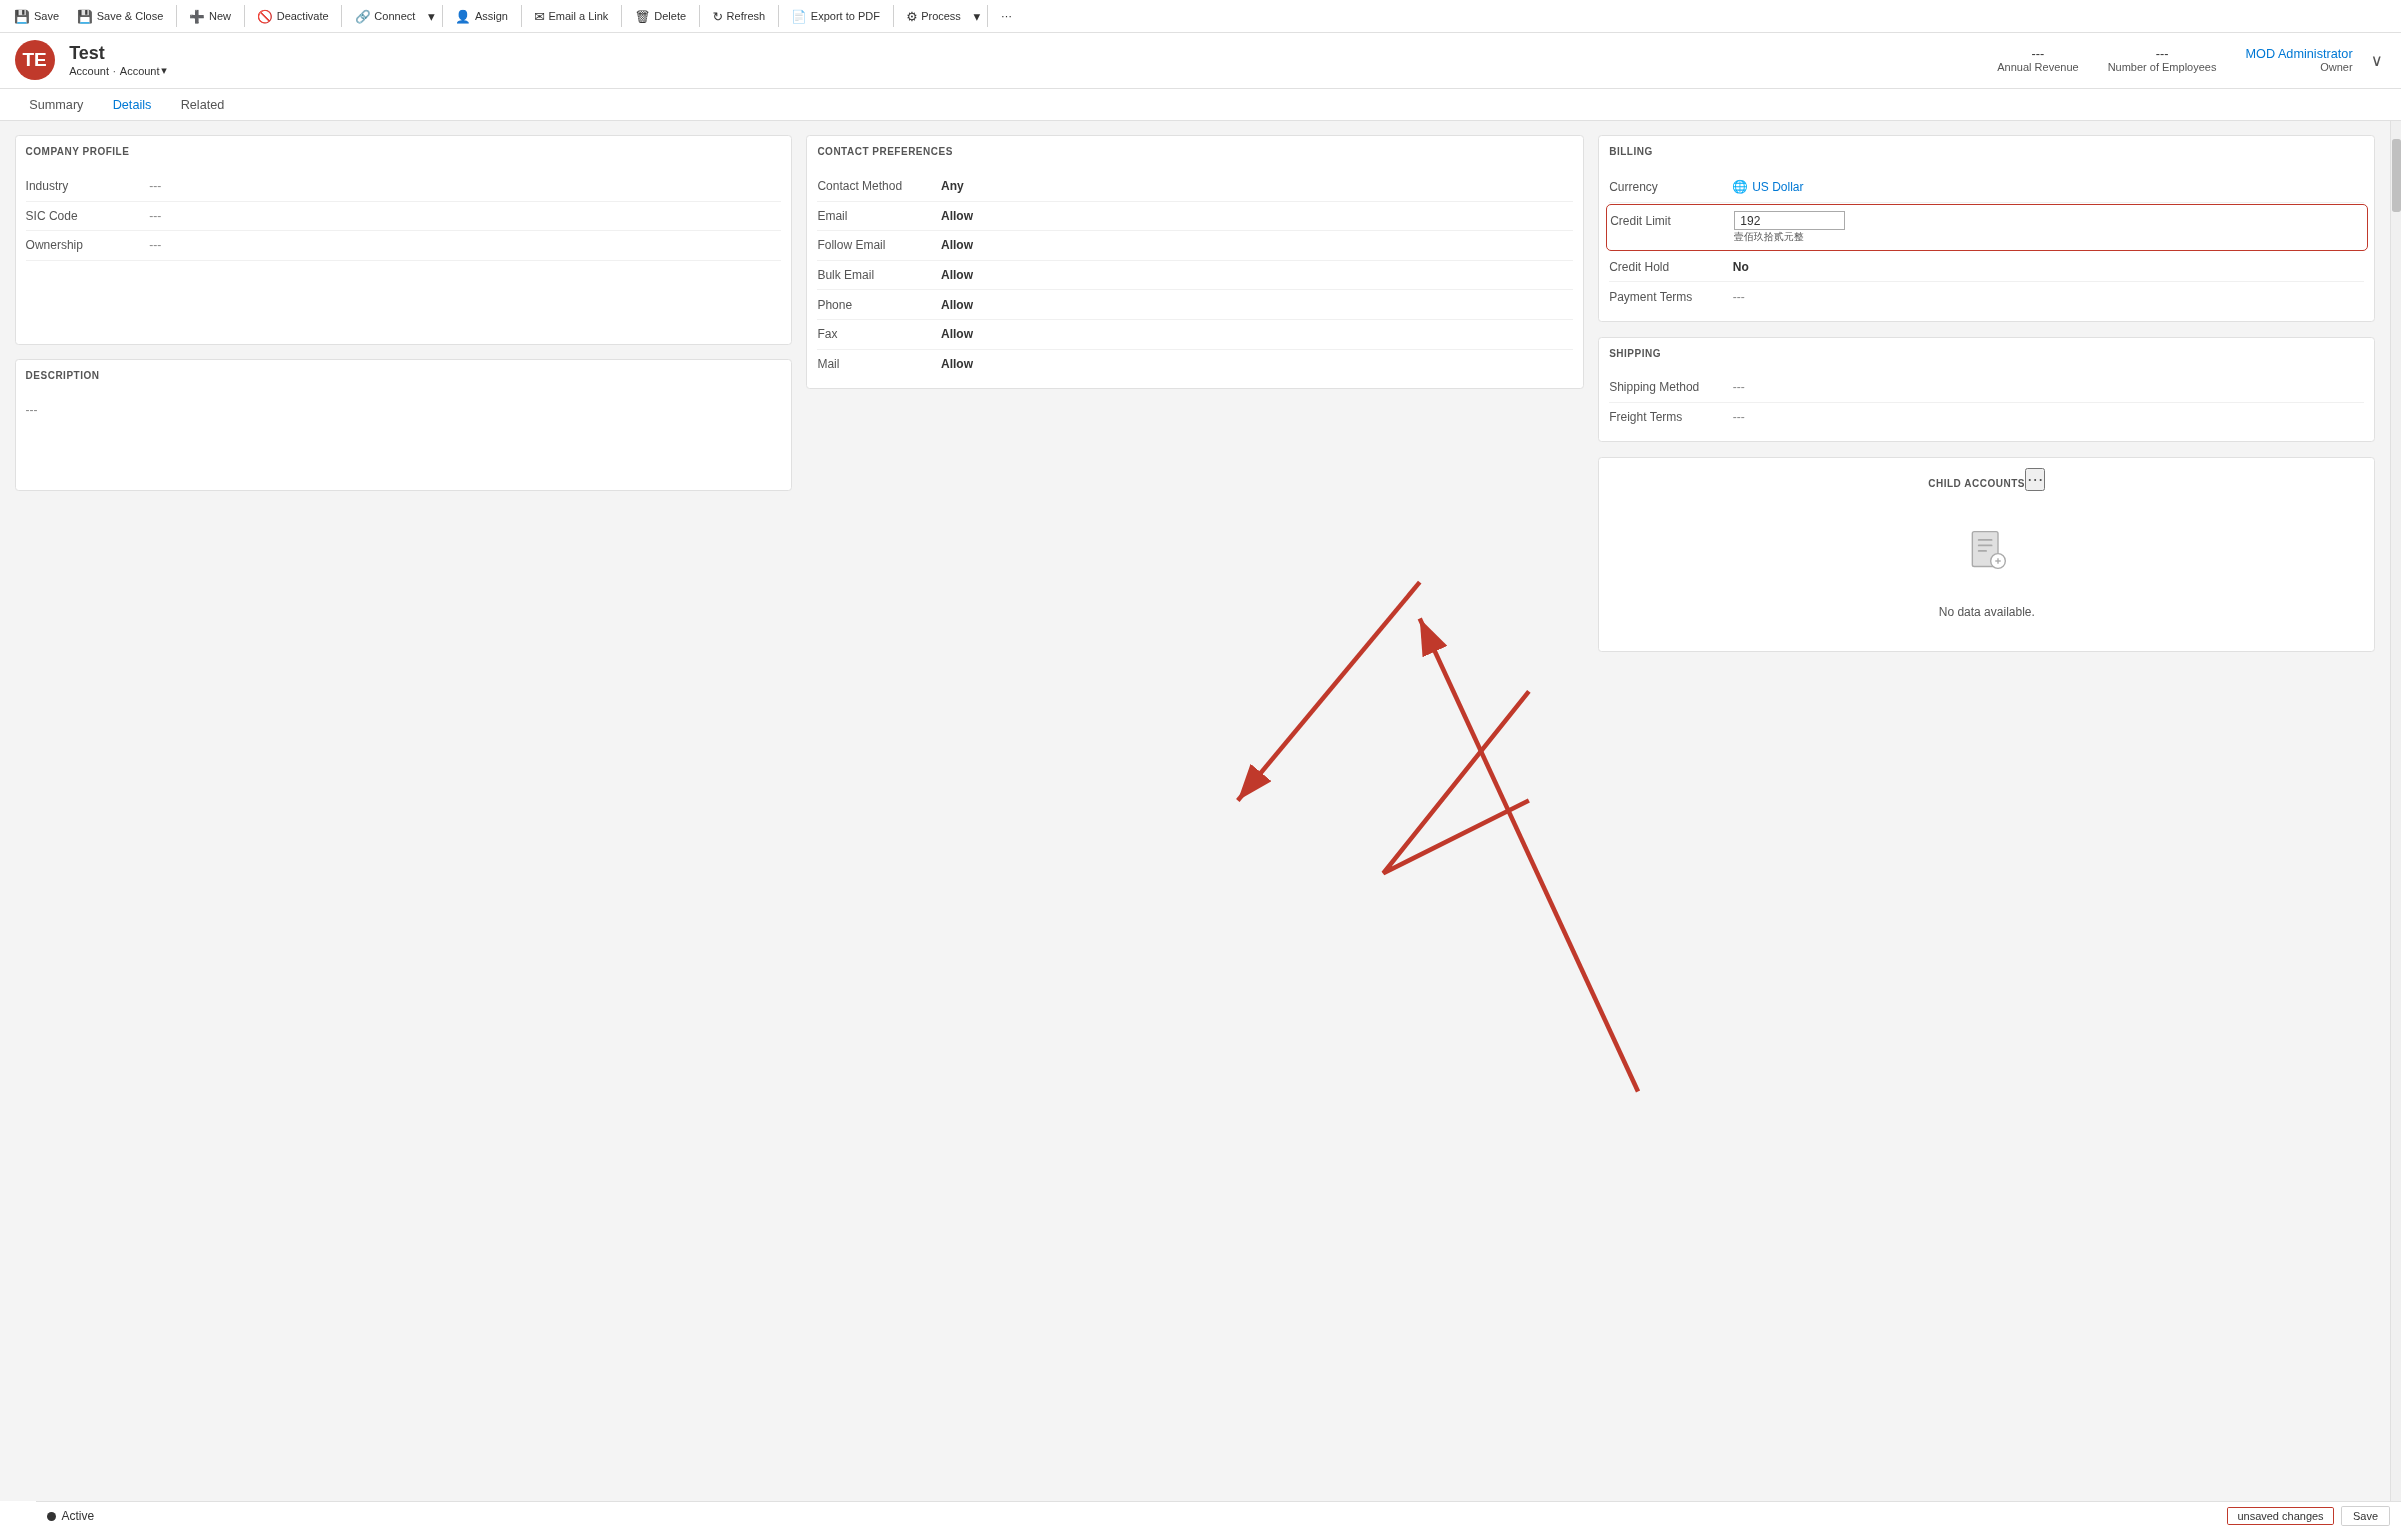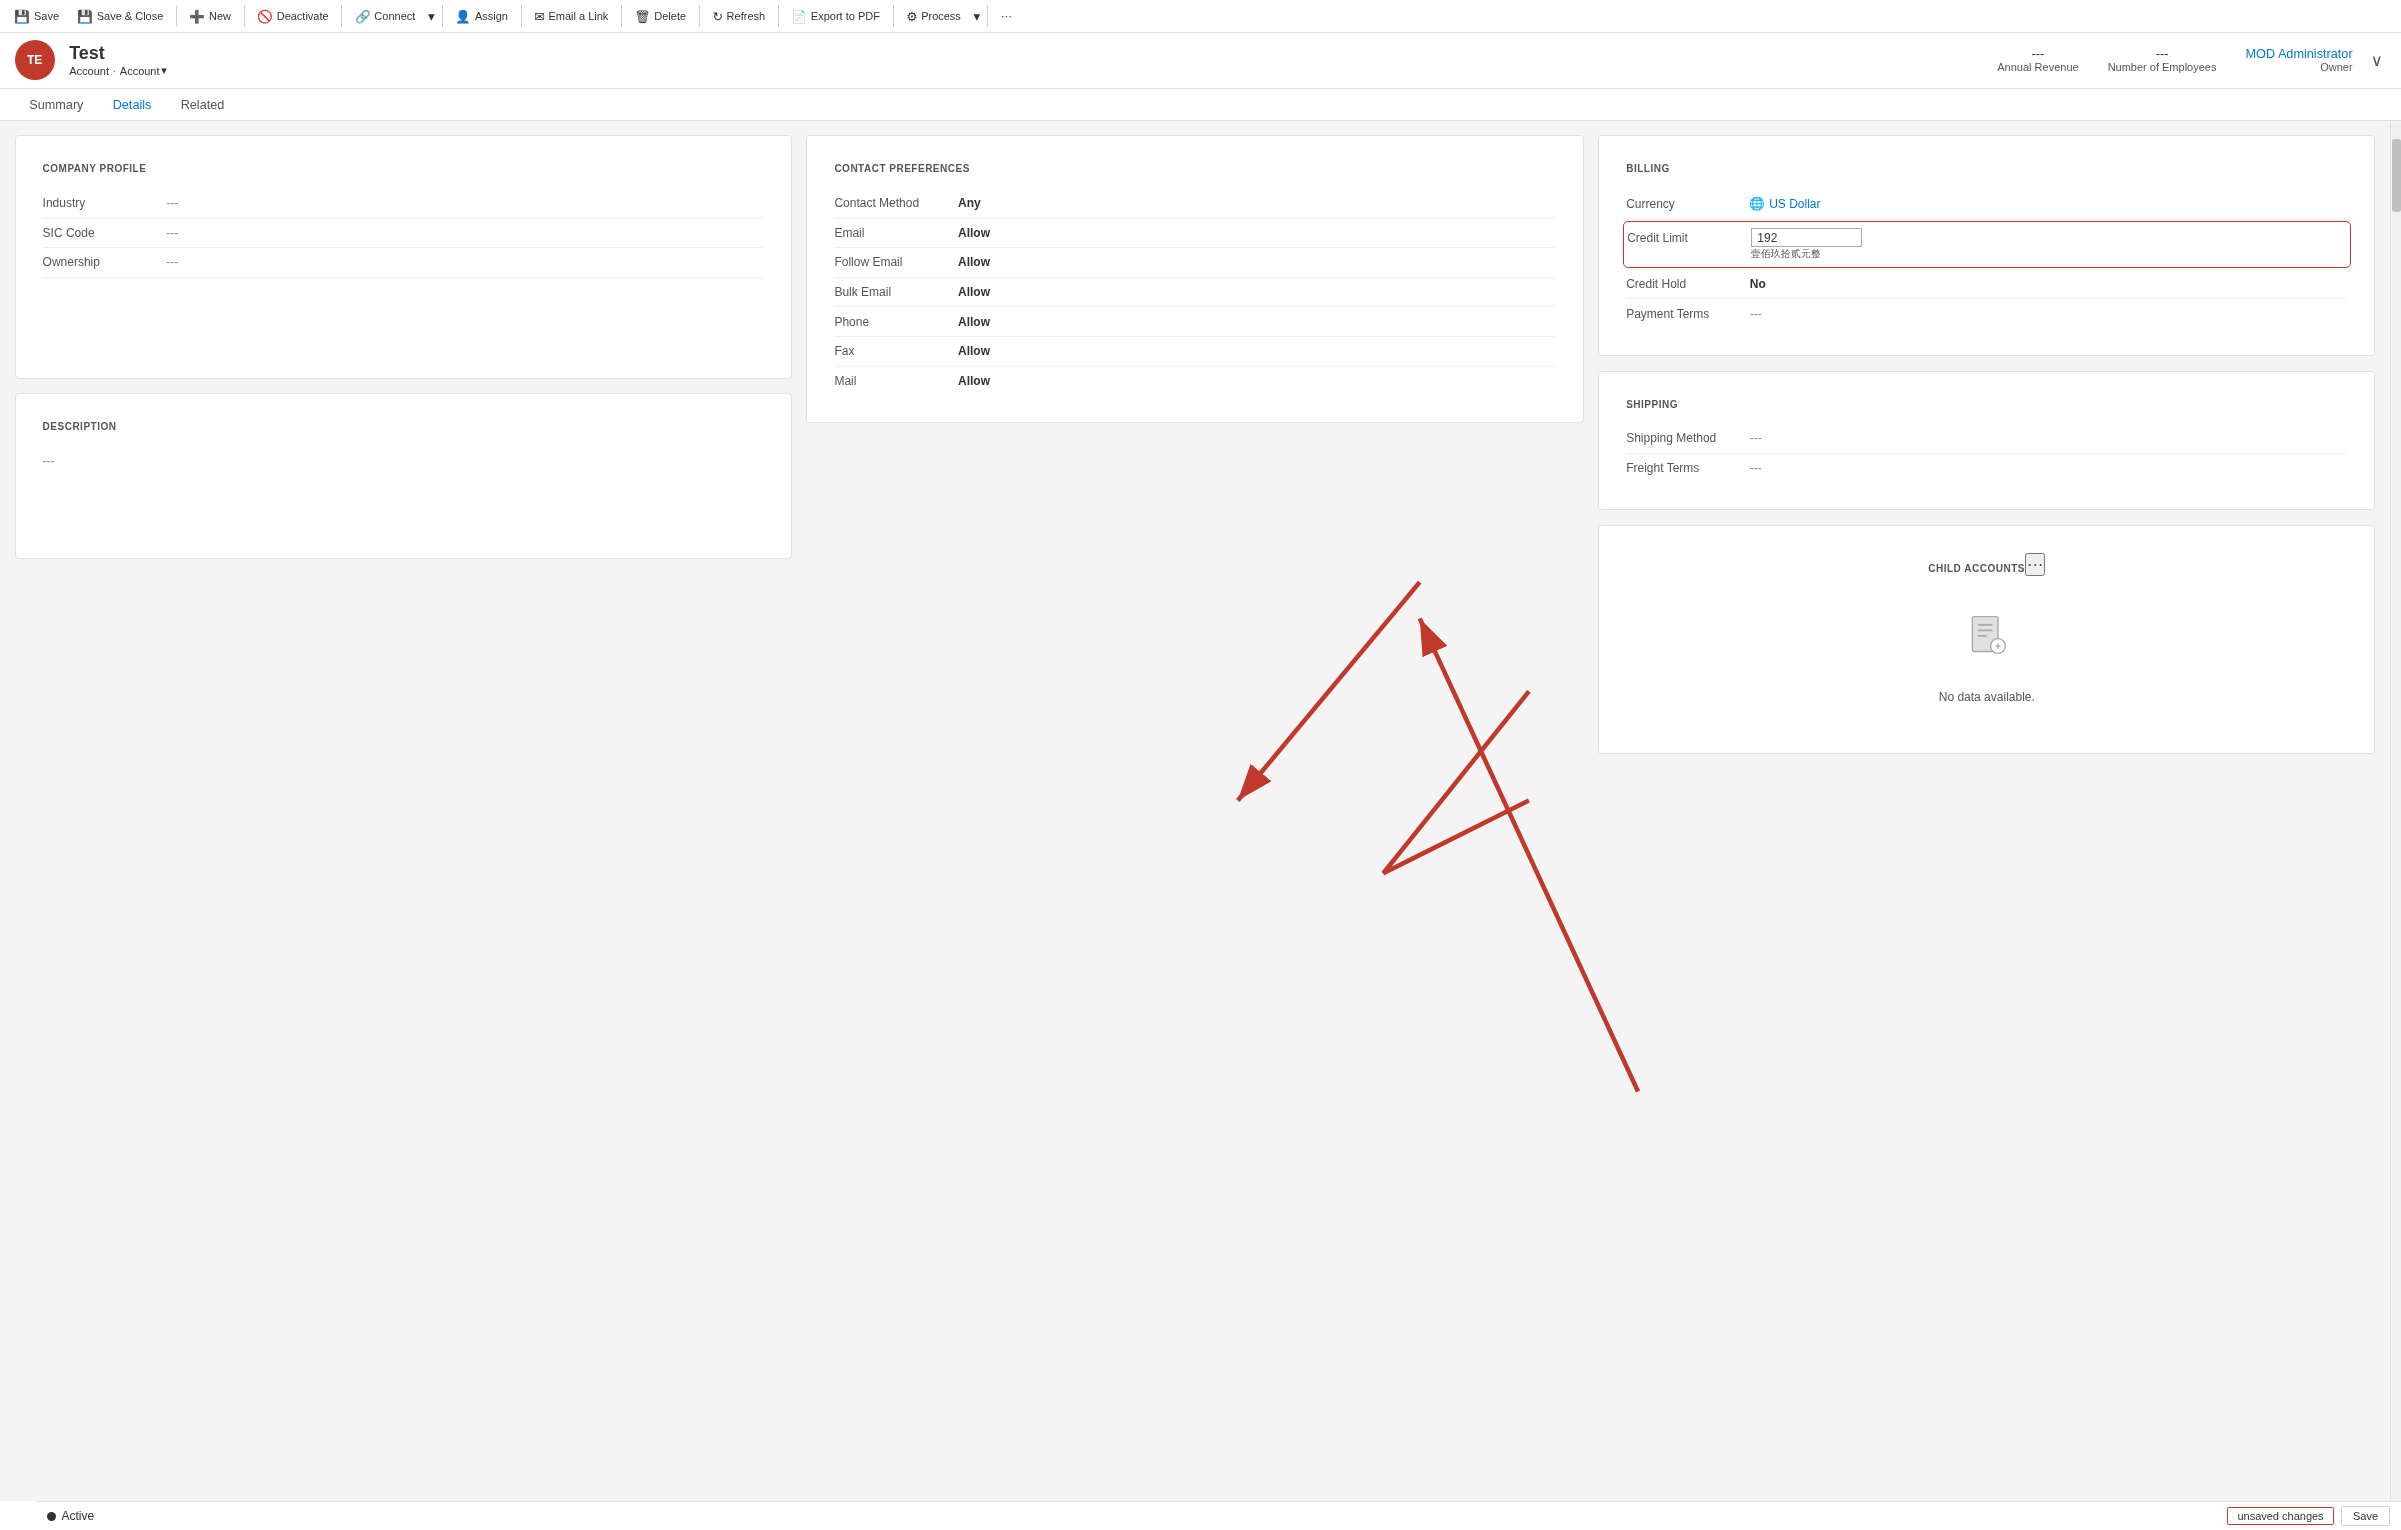--- a/index.html
+++ b/index.html
@@ -20,21 +20,21 @@
     .toolbar-dropdown-btn { display: flex; align-items: center; padding: 3.6px 1.8px; border: none; background: none; cursor: pointer; color: #333; }
 
     
     .header {
       display: flex; align-items: center; padding: 7.3px 14.6px; border-bottom: 0.9px solid #e0e0e0;
       background: #fff; gap: 14.6px;
     }
     .avatar {
       width: 40px; height: 40px; border-radius: 50%; background: #c0392b;
       display: flex; align-items: center; justify-content: center;
-      color: #fff; font-size: 12px; font-weight: bold; flex-shrink: 0;
+      color: #fff; font-size: 19px; font-weight: bold; flex-shrink: 0;
     }
     .header-info { flex: 1; }
     .header-title { font-size: 18px; font-weight: 600; color: #333; }
     .header-breadcrumb { font-size: 11px; color: #555; display: flex; align-items: center; gap: 3.6px; }
     .breadcrumb-link { color: #333; }
     .breadcrumb-dropdown { border: none; background: none; cursor: pointer; font-size: 11px; color: #333; display: flex; align-items: center; gap: 1.8px; }
     .header-meta { display: flex; gap: 29px; align-items: flex-start; }
     .header-meta-item { text-align: center; }
     .header-meta-label { font-size: 11px; color: #555; }
     .header-meta-value { font-size: 12.7px; color: #333; }
@@ -50,21 +50,21 @@
     }
     .tab {
       padding: 9px 14.6px; cursor: pointer; font-size: 12.7px; color: #555;
       border-bottom: 1.8px solid transparent; margin-bottom: -1.8px;
       border: none; background: none;
     }
     .tab.active { color: #0078d4; border-bottom: 1.8px solid #0078d4; font-weight: 500; }
 
     
     .card {
-      background: #fff; border: 0.9px solid #e0e0e0; border-radius: 3.6px; padding: 27px;
+      background: #fff; border: 0.9px solid #e0e0e0; border-radius: 3.6px; padding: 10px;
     }
     .card-title {
       font-size: 10px; font-weight: 600; color: #555; text-transform: uppercase;
       letter-spacing: 0.5px; margin-bottom: 14.6px;
     }
     .field-row {
       display: flex; align-items: baseline; padding: 7.3px 0;
       border-bottom: 0.9px solid #f0f0f0; gap: 14.6px;
     }
     .field-row:last-child { border-bottom: none; }

